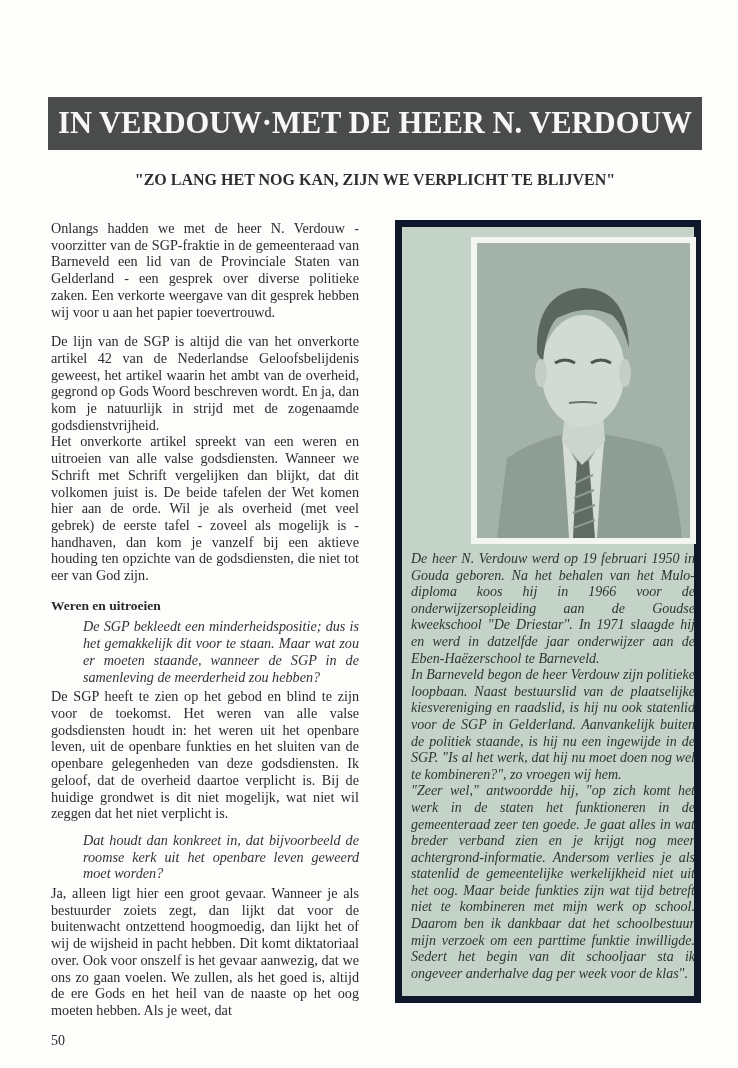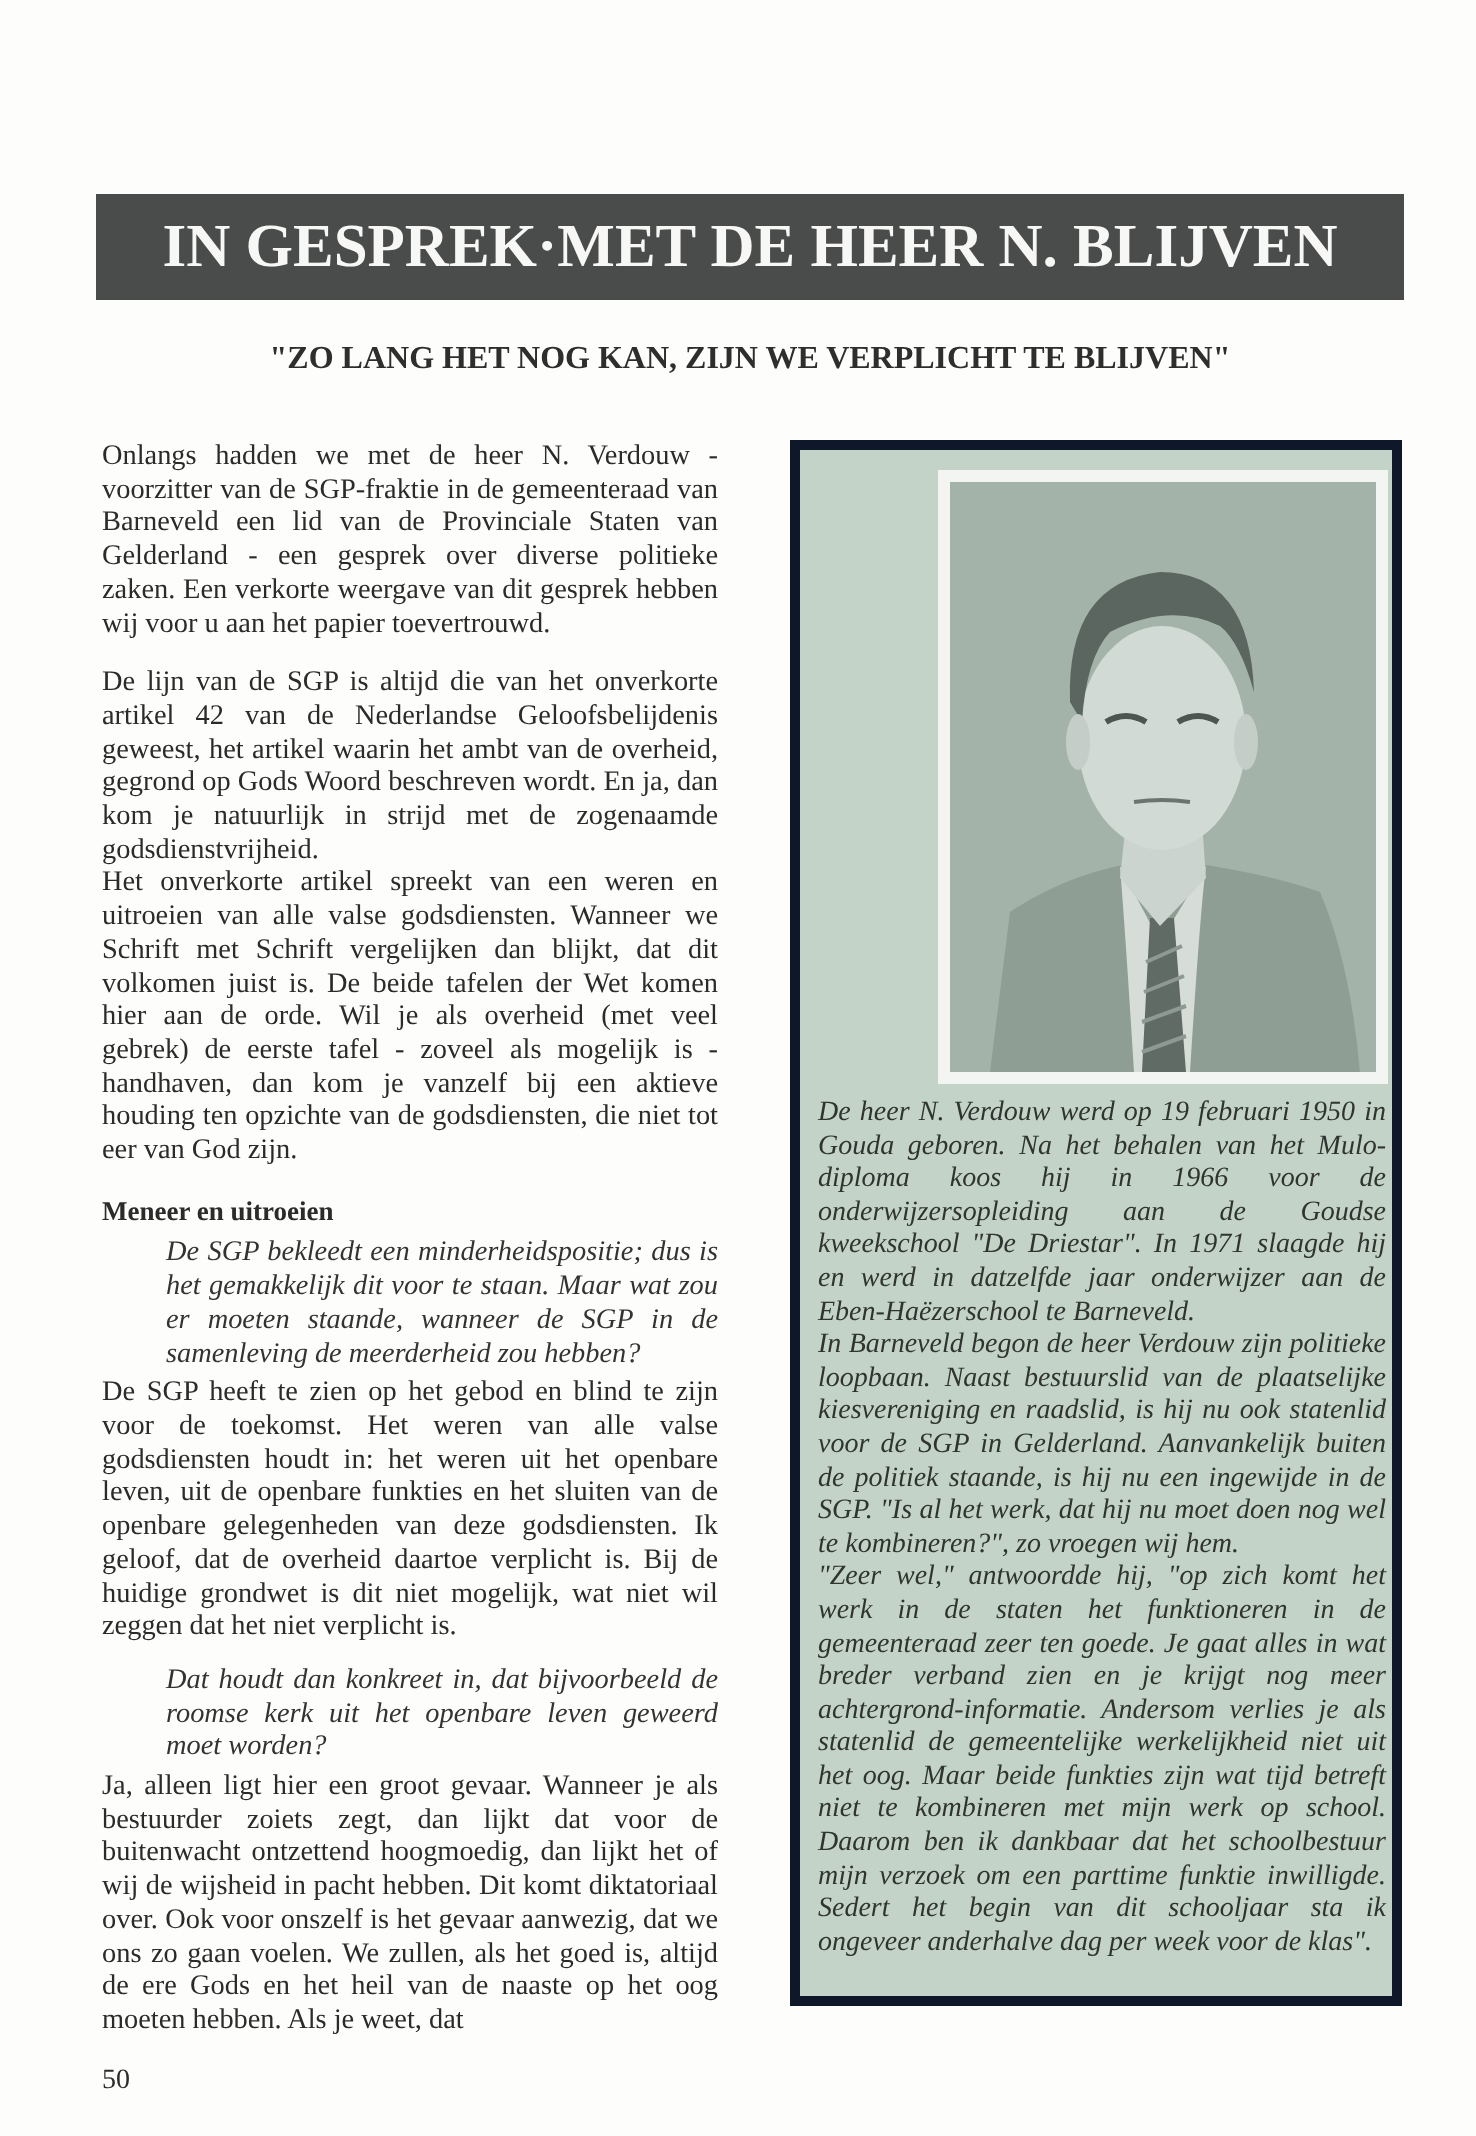--- a/index.html
+++ b/index.html
@@ -35,21 +35,21 @@
     }
     .left-col .heading {
       font-weight: bold; font-size: 13.5px; margin-top: 14px; margin-bottom: 4px;
     }
     .page-number {
       position: absolute; left: 51px; top: 1033px; font-size: 14px;
     }
     .bio-box {
       position: absolute; left: 395px; top: 220px; width: 306px; height: 783px;
       background: #c3d3c8;
-      border: 5px solid #0f172a;
+      border: 7px solid #0f172a;
       box-sizing: border-box;
     }
     .photo-frame {
       position: absolute; left: 69px; top: 10px; width: 225px; height: 307px;
       background: #f2f5f2; box-sizing: border-box; padding: 6px;
     }
     .photo {
       width: 100%; height: 100%; background: #a6b5ac; position: relative; overflow: hidden;
     }
     .photo svg { display: block; width: 100%; height: 100%; }
@@ -57,32 +57,32 @@
       position: absolute; left: 9px; top: 324px; width: 284px;
       font-style: italic; font-size: 14px; line-height: 16.6px;
       color: #2f3430; text-align: justify;
     }
     .caption p { margin: 0; }
   </style>
 </head>
 <body>
 
 <div class="title-bar">
-  <span>IN GESPREK·MET DE HEER N. BLIJVEN</span>
+  <span>IN VERDOUW·MET DE HEER N. VERDOUW</span>
 </div>
 
 <div class="subtitle">"ZO LANG HET NOG KAN, ZIJN WE VERPLICHT TE BLIJVEN"</div>
 
 <div class="left-col">
   <p>Onlangs hadden we met de heer N. Verdouw - voorzitter van de SGP-fraktie in de gemeenteraad van Barneveld een lid van de Provinciale Staten van Gelderland - een gesprek over diverse politieke zaken. Een verkorte weergave van dit gesprek hebben wij voor u aan het papier toevertrouwd.</p>
   <div class="gap"></div>
   <div style="height:3px"></div>
   <p>De lijn van de SGP is altijd die van het onverkorte artikel 42 van de Nederlandse Geloofsbelijdenis geweest, het artikel waarin het ambt van de overheid, gegrond op Gods Woord beschreven wordt. En ja, dan kom je natuurlijk in strijd met de zogenaamde godsdienstvrijheid.</p>
   <p>Het onverkorte artikel spreekt van een weren en uitroeien van alle valse godsdiensten. Wanneer we Schrift met Schrift vergelijken dan blijkt, dat dit volkomen juist is. De beide tafelen der Wet komen hier aan de orde. Wil je als overheid (met veel gebrek) de eerste tafel - zoveel als mogelijk is - handhaven, dan kom je vanzelf bij een aktieve houding ten opzichte van de godsdiensten, die niet tot eer van God zijn.</p>
-  <p class="heading">Meneer en uitroeien</p>
+  <p class="heading">Weren en uitroeien</p>
   <p class="q">De SGP bekleedt een minderheidspositie; dus is het gemakkelijk dit voor te staan. Maar wat zou er moeten staande, wanneer de SGP in de samenleving de meerderheid zou hebben?</p>
   <div style="height:3px"></div>
   <p>De SGP heeft te zien op het gebod en blind te zijn voor de toekomst. Het weren van alle valse godsdiensten houdt in: het weren uit het openbare leven, uit de openbare funkties en het sluiten van de openbare gelegenheden van deze godsdiensten. Ik geloof, dat de overheid daartoe verplicht is. Bij de huidige grondwet is dit niet mogelijk, wat niet wil zeggen dat het niet verplicht is.</p>
   <div class="gap"></div>
   <p class="q">Dat houdt dan konkreet in, dat bijvoorbeeld de roomse kerk uit het openbare leven geweerd moet worden?</p>
   <div style="height:3px"></div>
   <p>Ja, alleen ligt hier een groot gevaar. Wanneer je als bestuurder zoiets zegt, dan lijkt dat voor de buitenwacht ontzettend hoogmoedig, dan lijkt het of wij de wijsheid in pacht hebben. Dit komt diktatoriaal over. Ook voor onszelf is het gevaar aanwezig, dat we ons zo gaan voelen. We zullen, als het goed is, altijd de ere Gods en het heil van de naaste op het oog moeten hebben. Als je weet, dat</p>
 </div>
 
 <div class="page-number">50</div>

